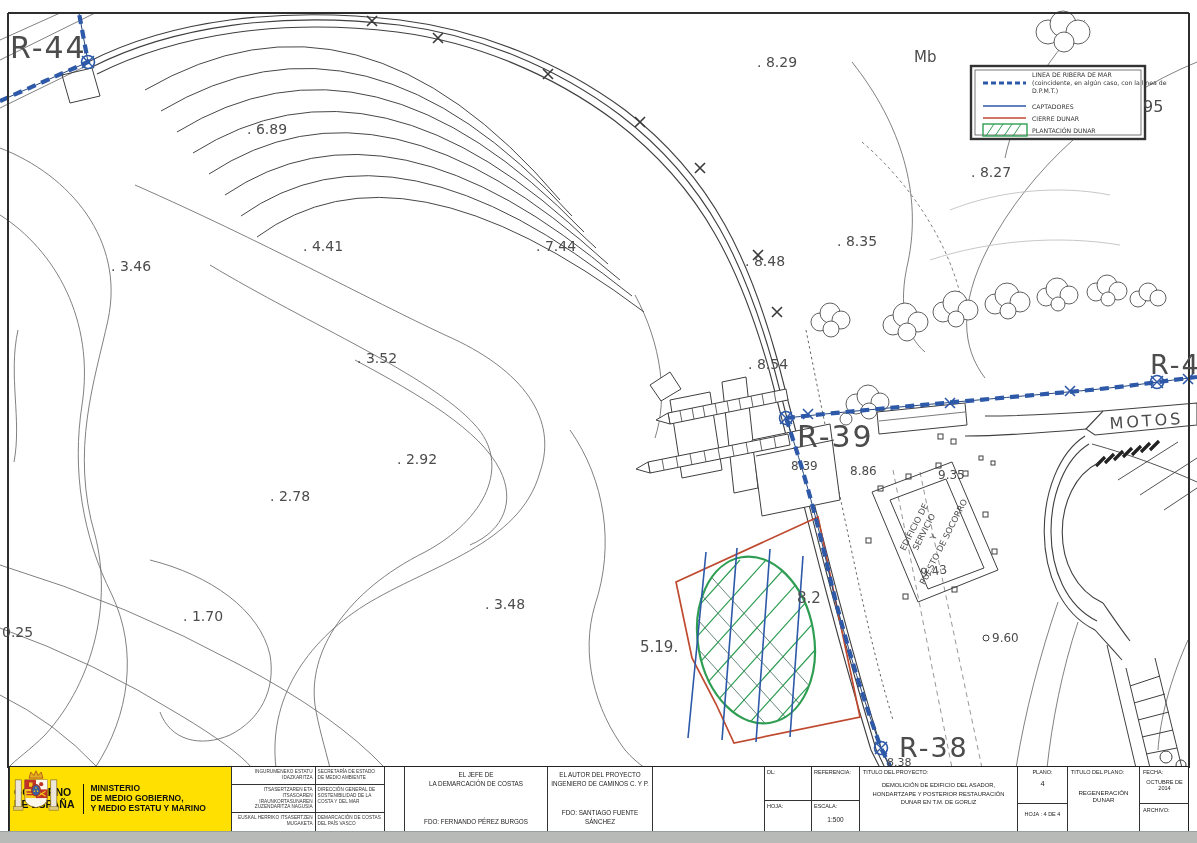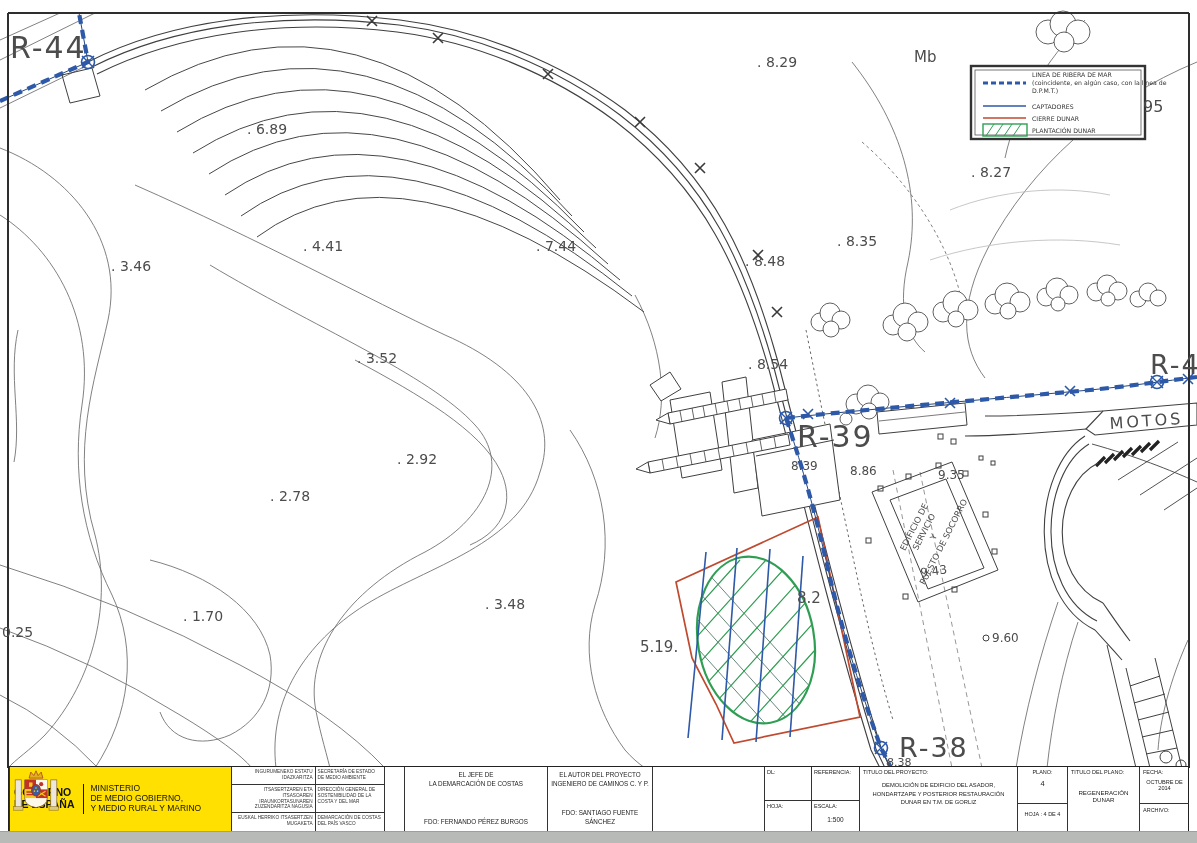--- a/index.html
+++ b/index.html
@@ -7,21 +7,21 @@
          font-family:"DejaVu Sans",sans-serif;}
   .sheet svg{position:absolute;left:0;top:0;}
   svg text{fill:#4c4c4c;font-family:"DejaVu Sans",sans-serif;}
   .legend-text{fill:#333;}
   
   .tb{position:absolute;left:8px;top:766px;width:1181px;height:66px;background:#fff;
       border:1.5px solid #222;box-sizing:border-box;font-family:"Liberation Sans",sans-serif;color:#222;}
   .tb .box{position:absolute;top:0;bottom:0;border-left:1px solid #333;box-sizing:border-box;overflow:hidden;}
   .logo{left:0;width:222px;background:#ffe000;border-left:none;display:flex;align-items:center;gap:4px;padding:2px 4px;}
   .gob{font-weight:bold;font-size:10.5px;line-height:1.1;color:#111;padding-right:5px;}
-  .min{font-weight:normal;font-size:8.5px;line-height:1.15;color:#111;border-left:1px solid #111;padding-left:6px;}
+  .min{font-weight:bold;font-size:8.5px;line-height:1.15;color:#111;border-left:1px solid #111;padding-left:6px;}
   .stamps{left:222px;width:153px;display:grid;grid-template-columns:55% 45%;grid-template-rows:1fr 1.25fr 1fr;}
   .stamps>div{border-bottom:1px solid #333;border-right:1px solid #333;font-size:4.7px;line-height:1.25;
       padding:2px 2px;color:#333;text-transform:uppercase;}
   .stamps>div:nth-child(odd){text-align:right;}
   .stamps>div:nth-child(even){border-right:none;}
   .stamps>div:nth-child(5),.stamps>div:nth-child(6){border-bottom:none;}
   .spacer{left:375px;width:20px;}
   .firma{text-align:center;font-size:6.3px;line-height:1.35;padding-top:4px;color:#222;}
   .firma .fdo{position:absolute;bottom:5px;left:0;right:0;font-size:6.3px;}
   .f1{left:395px;width:143px;}
@@ -360,21 +360,21 @@
           <circle cx="28.2" cy="27" r="0.9" fill="#f3c818"></circle>
           <circle cx="31.8" cy="27" r="0.9" fill="#f3c818"></circle>
     </svg>
     <div class="gob">
       <div>GOBIERNO</div>
       <div>DE ESPAÑA</div>
     </div>
     <div class="min">
       <div>MINISTERIO</div>
       <div>DE MEDIO GOBIERNO,</div>
-      <div>Y MEDIO RURAL Y MARINO</div>
+      <div>Y MEDIO ESTATU Y MARINO</div>
     </div>
   </div>
 
   <div class="box stamps">
     <div>INGURUMENEKO ESTATU IDAZKARITZA</div>
     <div>SECRETARÍA DE ESTADO DE MEDIO AMBIENTE</div>
     <div>ITSASERTZAREN ETA ITSASOAREN IRAUNKORTASUNAREN ZUZENDARITZA NAGUSIA</div>
     <div>DIRECCIÓN GENERAL DE SOSTENIBILIDAD DE LA COSTA Y DEL MAR</div>
     <div>EUSKAL HERRIKO ITSASERTZEN MUGAKETA</div>
     <div>DEMARCACIÓN DE COSTAS DEL PAÍS VASCO</div>

